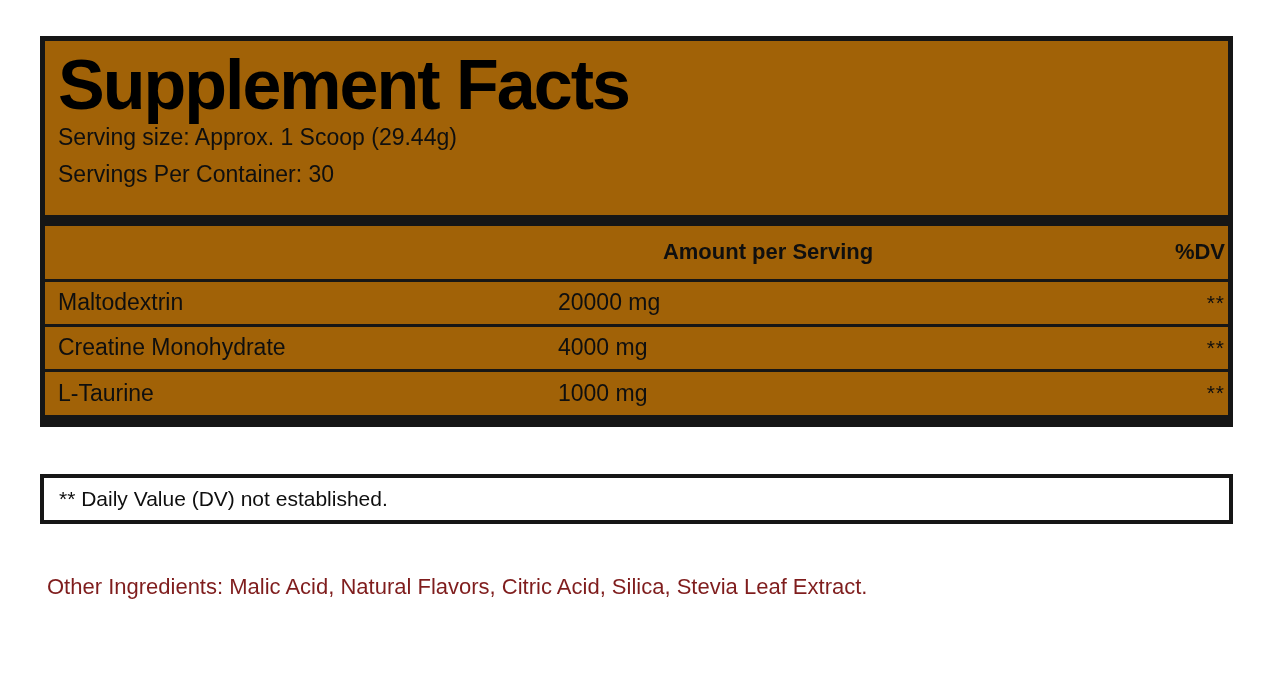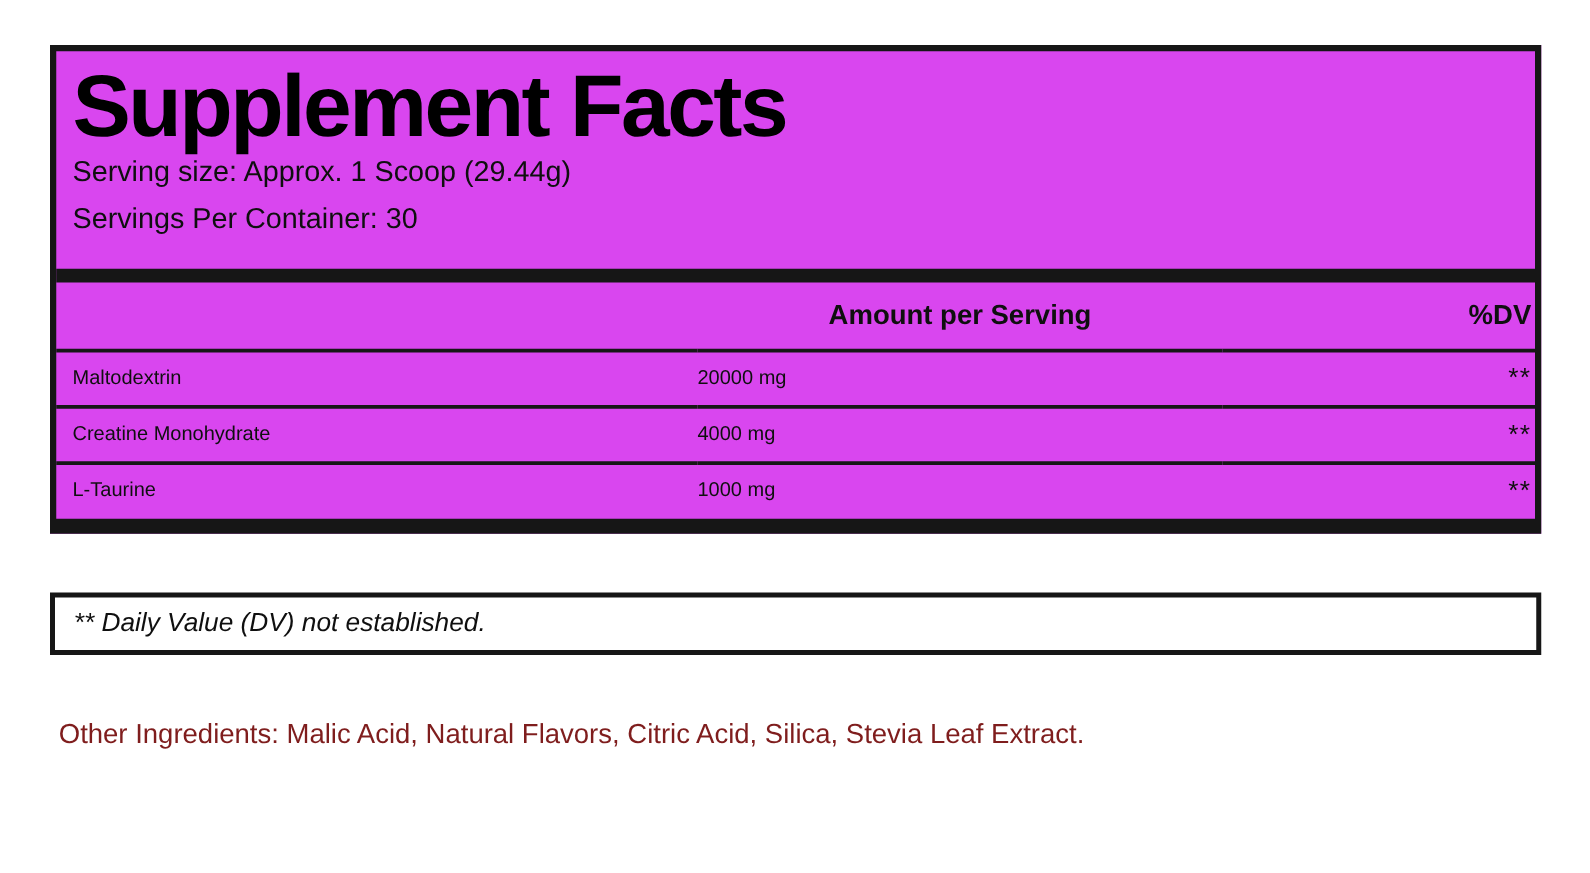--- a/index.html
+++ b/index.html
@@ -13,21 +13,21 @@
   }
   .wrapper {
     width: 1193px;
     margin: 36px 0 0 40px;
   }
 
   
   .panel {
     border: 5px solid #161616;
     border-bottom-width: 12px;
-    background: #d946ef;
+    background: #a16207;
     margin-top: 18px;
   }
   .panel-head {
     padding: 10px 18px 22px 13px;
   }
   .panel-title {
     font-size: 70px;
     font-weight: bold;
     letter-spacing: -2px;
     line-height: 68px;
@@ -63,36 +63,35 @@
     vertical-align: middle;
     white-space: nowrap;
   }
   table.facts th.amount, table.facts td.amount { }
   table.facts th.dv, table.facts td.dv { text-align: right; padding-right: 3px; }
   table.facts td.name, table.facts th.name { text-align: left; padding-left: 13px; }
 
   table.facts tbody td {
     border-top: 3px solid #161616;
     height: 45px;
-    font-size: 16px;
+    font-size: 23px;
     vertical-align: middle;
     white-space: nowrap;
   }
   table.facts td.dv { font-size: 21px; letter-spacing: 1px; }
 
   
   .footnote-box {
     margin-top: 47px;
     border: 4px solid #161616;
     height: 50px;
     display: flex;
     align-items: center;
     padding-left: 15px;
     background: #ffffff;
-    font-style: italic;
   }
   .footnote-text {
     font-size: 21px;
     color: #0f0f0f;
   }
 
   
   .other-ingredients {
     margin-top: 50px;
     padding-left: 7px;

